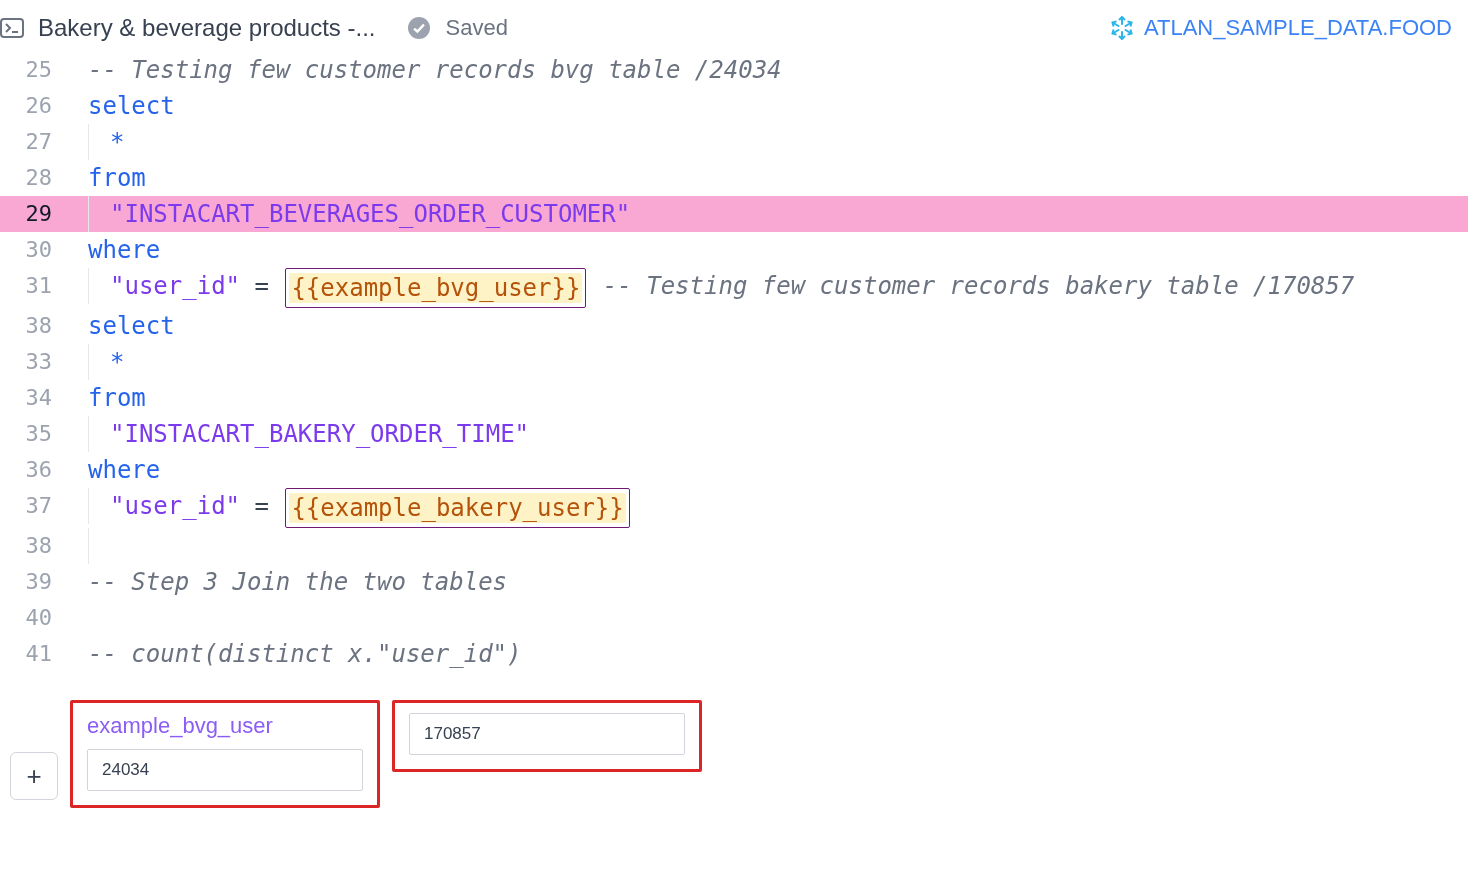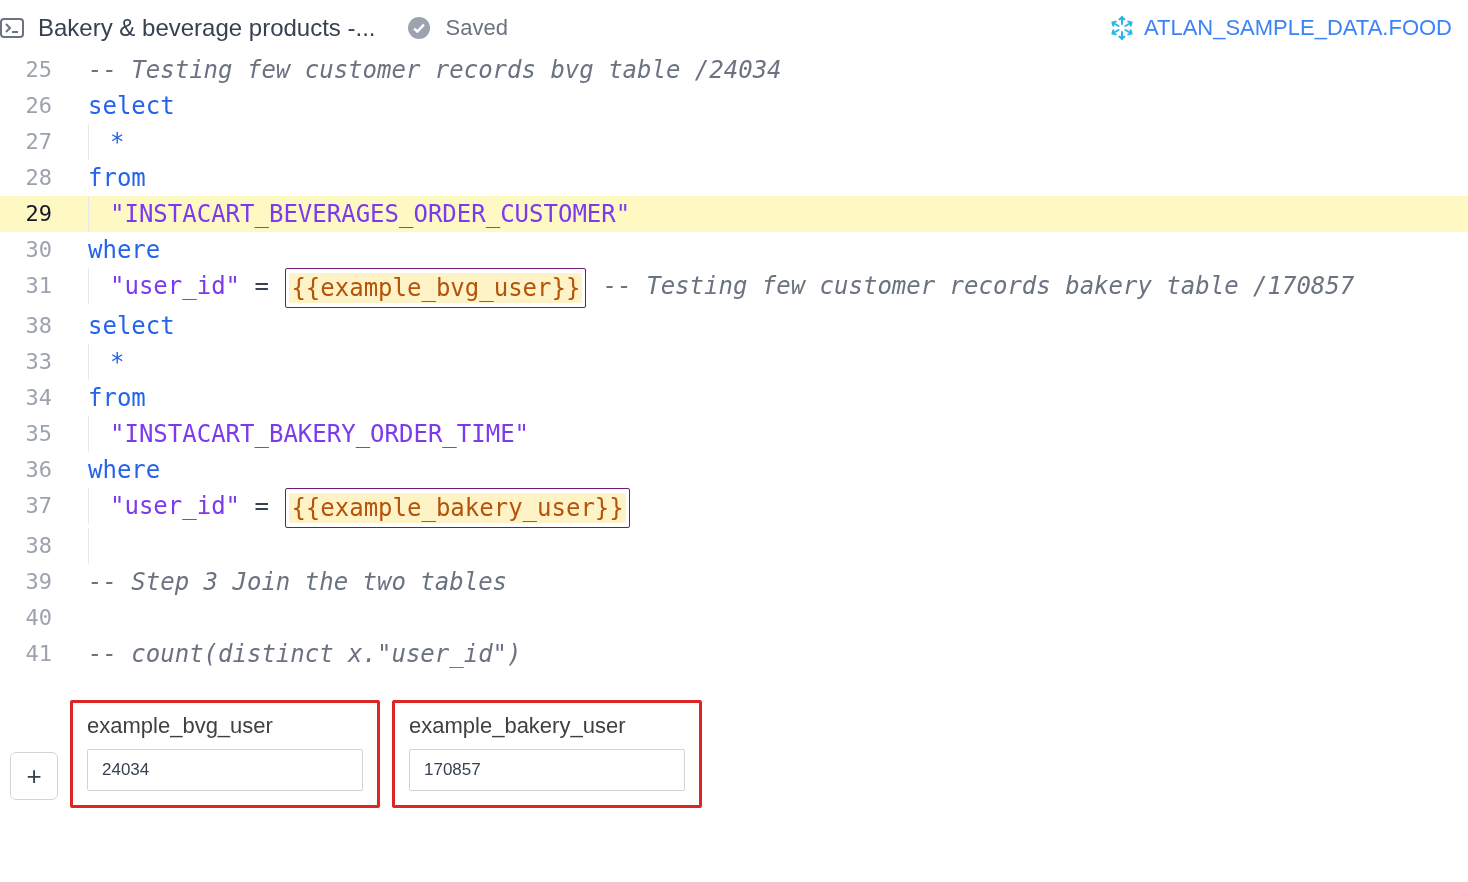--- a/index.html
+++ b/index.html
@@ -9,38 +9,38 @@
   .header .title { font-size:24px; color:#374151; white-space:nowrap; overflow:hidden; text-overflow:ellipsis; max-width:420px; }
   .header .saved { display:flex; align-items:center; gap:16px; margin-left:18px; color:#6b7280; font-size:22px; }
   .header .saved .check-icon { width:22px; height:22px; color:#9ca3af; }
   .header .spacer { flex:1; }
   .header .connection { display:flex; align-items:center; gap:10px; color:#3b82f6; font-size:22px; font-weight:500; }
   .header .connection .snowflake-icon { width:24px; height:24px; color:#29b5e8; }
 
   .editor-wrap { position:relative; height: 640px; }
   .editor { font-family: ui-monospace, SFMono-Regular, Menlo, Consolas, monospace; font-size:24px; line-height:36px; }
   .line { display:flex; align-items:flex-start; min-height:36px; }
-  .line.cur { background:#fef9c3; }
+  .line.cur { background:#f9a8d4; }
   .gutter { width:70px; text-align:right; padding-right:18px; color:#9ca3af; user-select:none; flex:0 0 auto; font-size:22px; }
   .line.cur .gutter { color:#111827; font-weight:500; }
   .code { padding-left:18px; white-space:pre; display:flex; align-items:flex-start; flex-wrap:nowrap; }
   .indent-guide { width:22px; display:inline-block; border-left:1px solid #e5e7eb; height:36px; box-sizing:border-box; }
   .kw { color:#2563eb; }
   .star { color:#2563eb; }
   .ident { color:#7c3aed; }
   .col { color:#7c3aed; }
   .cm { color:#6b7280; font-style:italic; }
   .eq { color:#374151; }
   .var { color:#b45309; background:#fef3c7; padding:1px 2px; border-radius:2px; }
   .callout { border:1px solid #701a75; padding:1px 3px; border-radius:2px; margin-left:2px; margin-right:2px; }
 
   .params-area { display:flex; align-items:flex-start; padding: 8px 10px 0 10px; gap:12px; min-height:160px; }
   .add-btn { width:48px; height:48px; border:1px solid #d1d5db; border-radius:6px; background:#fff; display:flex; align-items:center; justify-content:center; color:#374151; font-size:26px; cursor:pointer; margin-top:52px; }
   .param-card { border:3px solid #dc2626; border-radius:2px; padding:10px 14px 14px 14px; min-width:310px; display:flex; flex-direction:column; gap:10px; }
-  .param-card .plabel { font-size:22px; color:#404040; }
+  .param-card .plabel { font-size:22px; color:#8b5cf6; }
   .param-card input { font-size:17px; padding:10px 14px; border:1px solid #d1d5db; border-radius:2px; width:100%; color:#374151; font-family:inherit; }
 </style>
 </head>
 <body>
 
 <div class="header">
   <span class="terminal-icon">
     <svg viewBox="0 0 24 20" width="24" height="20" fill="none" stroke="currentColor" stroke-width="2">
       <rect x="1" y="1" width="22" height="18" rx="3"></rect>
       <polyline points="6,6 10,10 6,14"></polyline>
@@ -196,16 +196,15 @@
 
 <div class="params-area">
   <button class="add-btn">+</button>
 
   <div class="param-card">
     <div class="plabel">example_bvg_user</div>
     <input type="text" value="24034" style="">
   </div>
 
   <div class="param-card">
-    <div class="plabel">example_bakery_user</div>
     <input type="text" value="170857" style="">
   </div>
 </div>
 
 </body></html>

